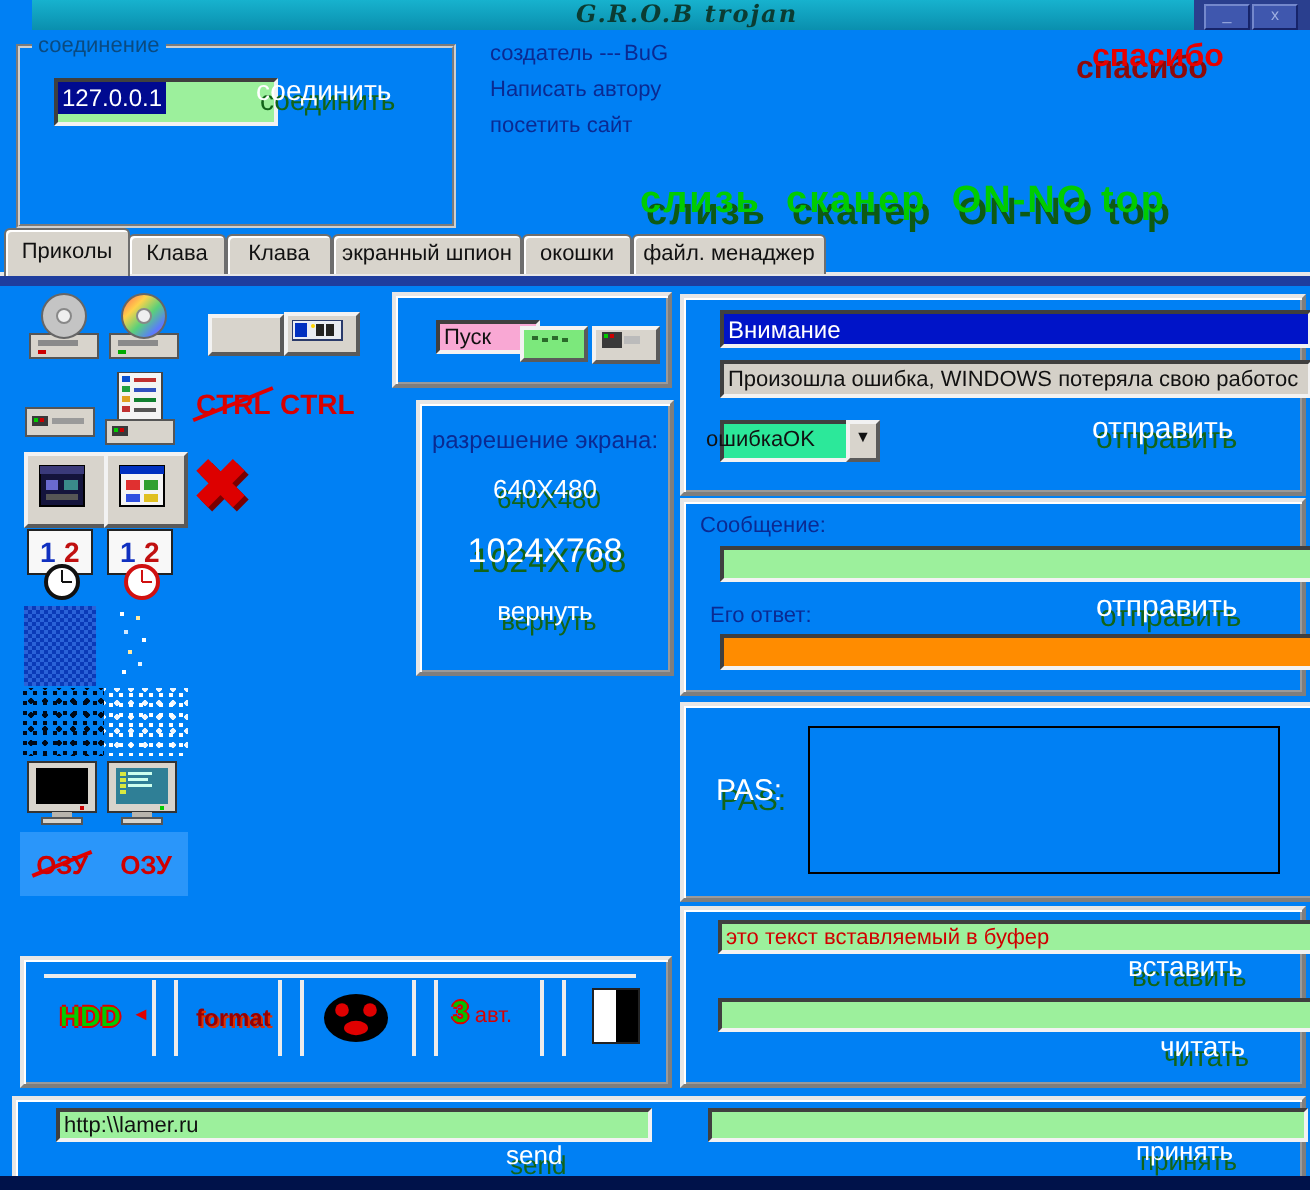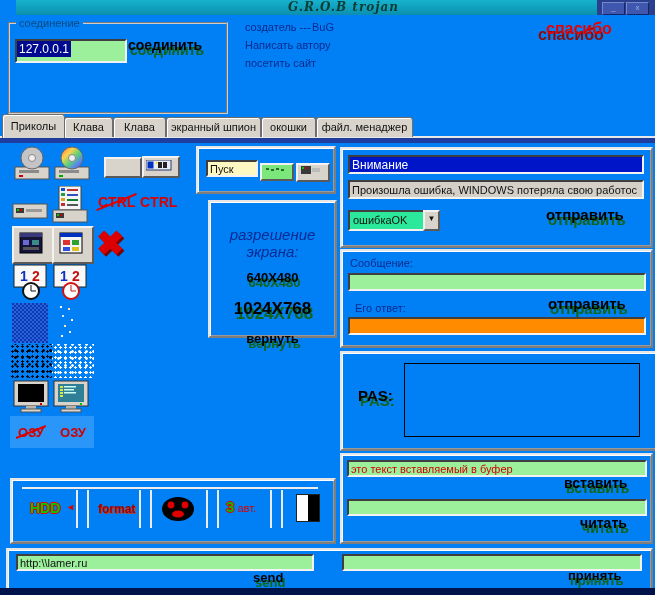--- a/index.html
+++ b/index.html
@@ -13,23 +13,23 @@
   .corner{position:absolute;right:0;top:0;width:58px;height:15px;background:#2a3f8e;}
   .wbtn{position:absolute;top:2px;width:21px;height:11px;background:#3f57ae;
         border:1px solid;border-color:#7488cc #16246a #16246a #7488cc;
         color:#9fb0e2;font-size:8px;line-height:9px;text-align:center;cursor:pointer;}
   
   .panel3d{position:absolute;border:2px solid;border-color:#e6e6e6 #7e7e7e #7e7e7e #e6e6e6;
            box-shadow:inset 1px 1px 0 #ffffff, inset -1px -1px 0 #9a9a9a;}
   .groupbox{position:absolute;border:2px groove #cfcfcf;}
   .grouplabel{position:absolute;top:-7px;left:6px;padding:0 3px;background:#0080f4;
               color:#0a4a80;font-size:11px;}
-  .sunken{border:2px solid;border-color:#3f3f3f #f2f2f2 #f2f2f2 #3f3f3f;}
+  .sunken{border:2px solid;border-color:#3f3f3f #f2f2f2 #f2f2f2 #3f3f3f;margin-left:12px;}
   .raisedbtn{border:2px solid;border-color:#f2f2f2 #5a5a5a #5a5a5a #f2f2f2;background:#d8d4cc;cursor:pointer;}
-  .glink{position:absolute;color:#000000;font-weight:bold;font-size:14px;cursor:pointer;
+  .glink{position:absolute;color:#ffffff;font-weight:normal;font-size:14px;cursor:pointer;
          text-shadow:2px 5px 0 #126418;white-space:pre;}
   .navy{position:absolute;color:#0a2a92;font-size:11px;white-space:nowrap;}
   input{font-family:"Liberation Sans",sans-serif;outline:none;padding:0 2px;margin:0;}
   .fld{position:absolute;font-size:11px;color:#111;}
   .greenfld{background:#9cf09c;}
   
   .tabline{position:absolute;left:0;top:136px;width:655px;height:2px;background:#e8e8e8;}
   .tabdark{position:absolute;left:0;top:138px;width:655px;height:5px;background:#1e3d9e;}
   .tab{position:absolute;background:#d8d4cc;color:#111;text-align:center;cursor:pointer;
        border:1px solid #6e6e6e;border-bottom:none;border-radius:3px 3px 0 0;
@@ -96,20 +96,21 @@
       <span style="display:inline-block;background:#000a90;color:#fff;font-size:12px;padding:1px 2px;">127.0.0.1</span>
     </div>
     <span class="glink" style="left:118px;top:13px;">соединить</span>
   </div>
 
   <span class="navy" style="left:245px;top:21px;">создатель ---</span>
   <span class="navy" style="left:312px;top:21px;">BuG</span>
   <span class="navy" style="left:245px;top:39px;cursor:pointer;">Написать автору</span>
   <span class="navy" style="left:245px;top:57px;cursor:pointer;">посетить сайт</span>
   <span class="thanks" style="left:546px;top:20px;">спасибо</span>
+  <span class="banner" style="left:320px;top:90px;">слизь  сканер  ON-NO top</span>
 
   <div class="tabline"></div>
   <div class="tabdark"></div>
   <div class="tab" style="left:2px;top:114px;width:61px;height:23px;line-height:23px;z-index:3;">Приколы</div>
   <div class="tab" style="left:64px;top:117px;width:47px;height:19px;line-height:19px;">Клава</div>
   <div class="tab" style="left:113px;top:117px;width:51px;height:19px;line-height:19px;">Клава</div>
   <div class="tab" style="left:166px;top:117px;width:93px;height:19px;line-height:19px;">экранный шпион</div>
   <div class="tab" style="left:261px;top:117px;width:53px;height:19px;line-height:19px;">окошки</div>
   <div class="tab" style="left:316px;top:117px;width:95px;height:19px;line-height:19px;">файл. менаджер</div>
 
@@ -254,41 +255,41 @@
   </div>
 
   <div class="ozu" style="left:10px;top:416px;">
     <span><i class="slash"></i><span>ОЗУ</span></span>
   </div>
   <div class="ozu" style="left:52px;top:416px;">
     <span>ОЗУ</span>
   </div>
 
   <div class="panel3d" style="left:196px;top:146px;width:136px;height:44px;">
-    <input class="fld sunken" style="left: 8px; top: 12px; width: 44px; height: 13px; background: #fef9c3;" readonly="" value="Пуск">
+    <input class="fld sunken" style="left: 8px; top: 12px; width: 44px; height: 13px; background: #f9a8d4;" readonly="" value="Пуск">
     <div class="raisedbtn" style="position:absolute;left:62px;top:15px;width:30px;height:14px;background:#7ce87c;">
       <svg width="22" height="6" style="margin:2px 4px;">
           <rect x="0" y="1" width="3" height="2" fill="#2a6a2a"></rect>
           <rect x="5" y="2" width="3" height="2" fill="#2a6a2a"></rect>
           <rect x="10" y="1" width="3" height="2" fill="#2a6a2a"></rect>
           <rect x="15" y="2" width="3" height="2" fill="#2a6a2a"></rect>
         </svg>
     </div>
     <div class="raisedbtn" style="position:absolute;left:98px;top:15px;width:30px;height:15px;">
       <svg width="20" height="9" style="margin:1px 3px;">
           <rect x="0" y="0" width="10" height="8" fill="#3a3a3a"></rect>
           <rect x="1" y="1" width="2" height="2" fill="#0c0"></rect>
           <rect x="4" y="1" width="2" height="2" fill="#c00"></rect>
           <rect x="11" y="2" width="8" height="4" fill="#bbb"></rect>
         </svg>
     </div>
   </div>
 
   <div class="panel3d" style="left:208px;top:200px;width:125px;height:134px;text-align:center;">
-    <div style="margin-top:24px;color:#0a2a92;font-size:15px;font-style:italic;">разрешение экрана:</div>
+    <div style="margin-top:11px;color:#0a2a92;font-size:12px;">разрешение экрана:</div>
     <div class="glink" style="position:static;display:block;margin-top:10px;font-size:13px;">640X480</div>
     <div class="glink" style="position:static;display:block;margin-top:14px;font-size:17px;">1024X768</div>
     <div class="glink" style="position:static;display:block;margin-top:12px;font-size:13px;">вернуть</div>
   </div>
 
   <div class="panel3d" style="left:340px;top:147px;width:309px;height:97px;">
     <input class="fld sunken" style="left: 6px; top: 6px; width: 288px; height: 15px; background: rgb(0, 20, 200); color: rgb(255, 255, 255); font-size: 12px;" readonly="" value="Внимание">
     <input class="fld sunken" style="left: 6px; top: 31px; width: 288px; height: 15px; background: rgb(212, 208, 200); color: rgb(17, 17, 17);" readonly="" value="Произошла ошибка, WINDOWS потеряла свою работос">
     <div style="position:absolute;left:6px;top:61px;width:92px;height:21px;">
       <div class="sunken" style="position:absolute;inset:0;background:#2ce89a;"></div>

